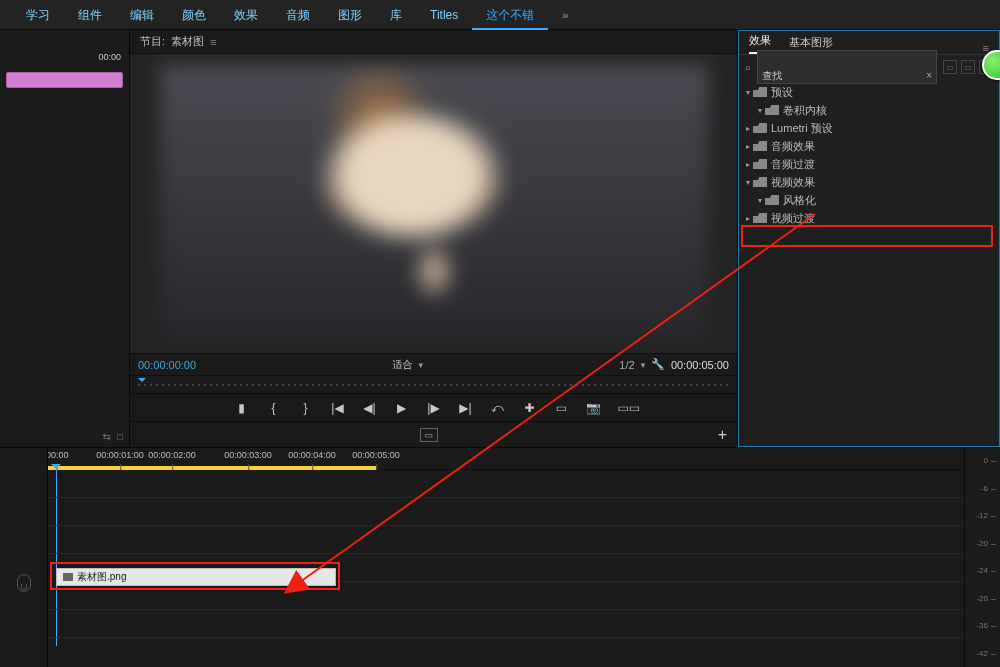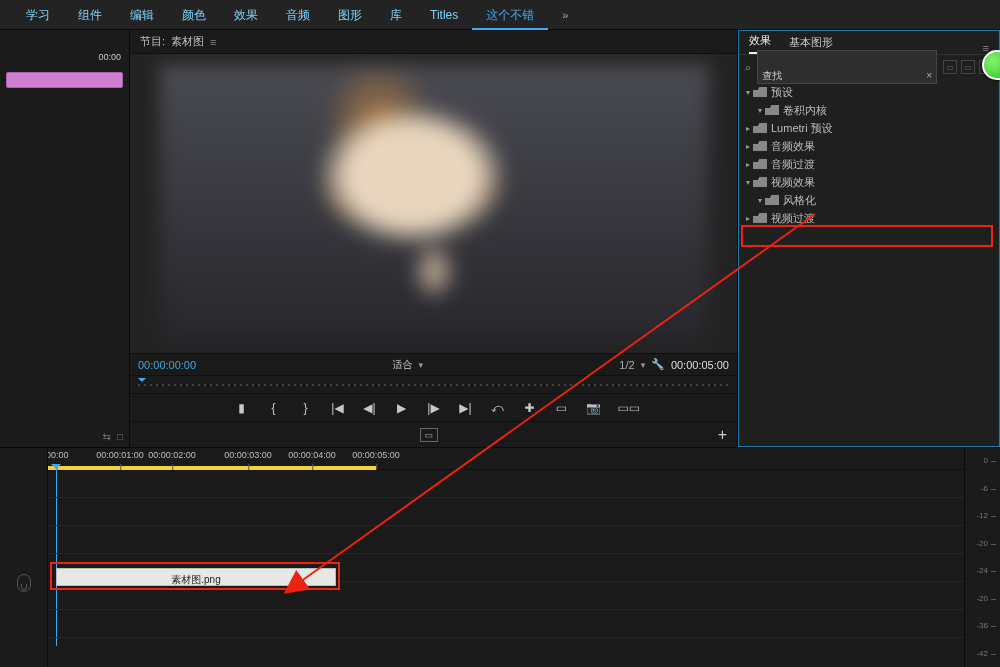--- a/index.html
+++ b/index.html
@@ -270,21 +270,21 @@
           <span class="tick" style="left: 328px;">00:00:05:00</span>
         </div>
       <div class="tracks" id="tracks">
         <div class="playhead" id="playhead" style="left: 8px;"></div>
         <div class="trk" style="top:0"></div>
         <div class="trk" style="top:28px"></div>
         <div class="trk" style="top:56px"></div>
         <div class="trk" style="top:84px"></div>
         <div class="trk" style="top:112px"></div>
         <div class="trk" style="top:140px"></div>
-        <div class="clipitem" id="clipitem" style="left: 8px; width: 280px; top: 98px; flex-direction: column;">
+        <div class="clipitem" id="clipitem" style="left: 8px; width: 280px; top: 98px;">
           <span class="ico"></span>
           <span>素材图.png</span>
         </div>
         <div class="tl-redbox" id="tl-redbox" style="left: 2px; top: 92px; width: 290px; height: 28px;"></div>
       </div>
     </div>
     <div class="tl-right">
       <div class="dbscale" id="dbscale">
           <span>0</span>
           <span>-6</span>

